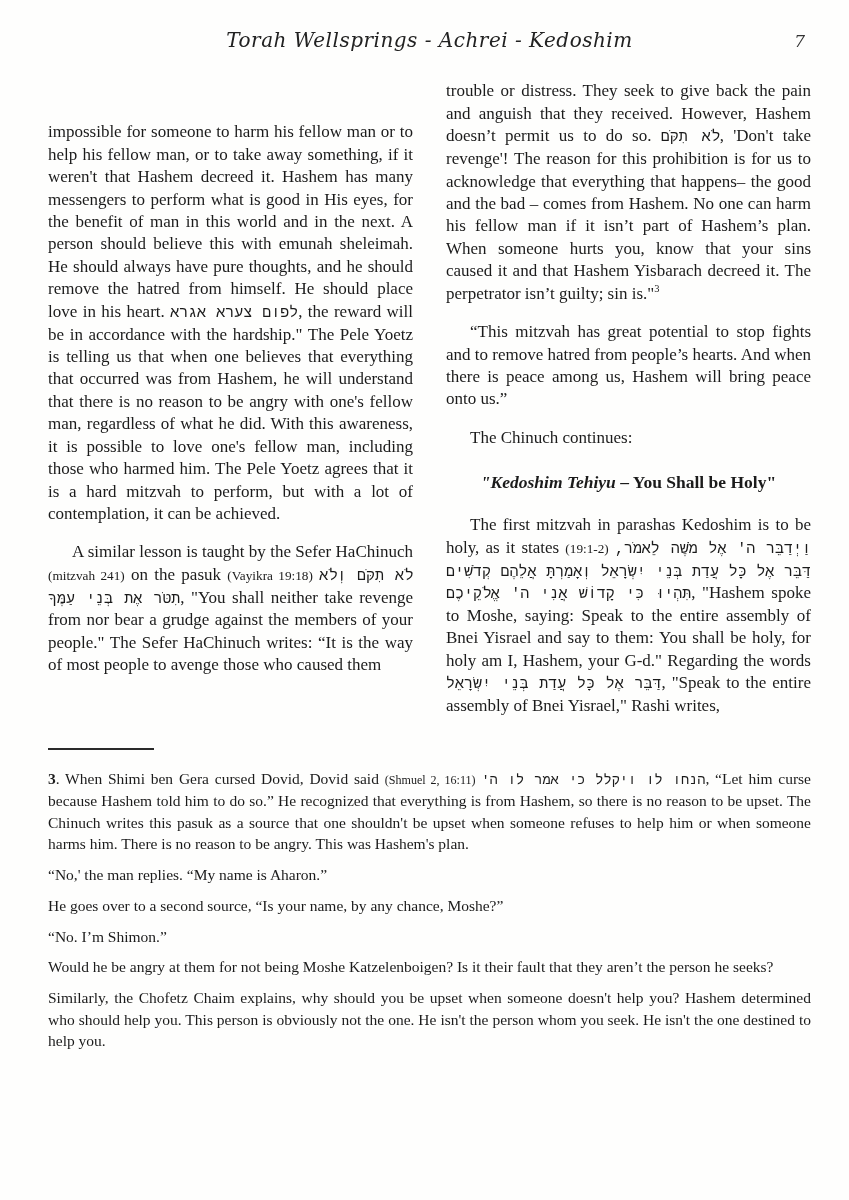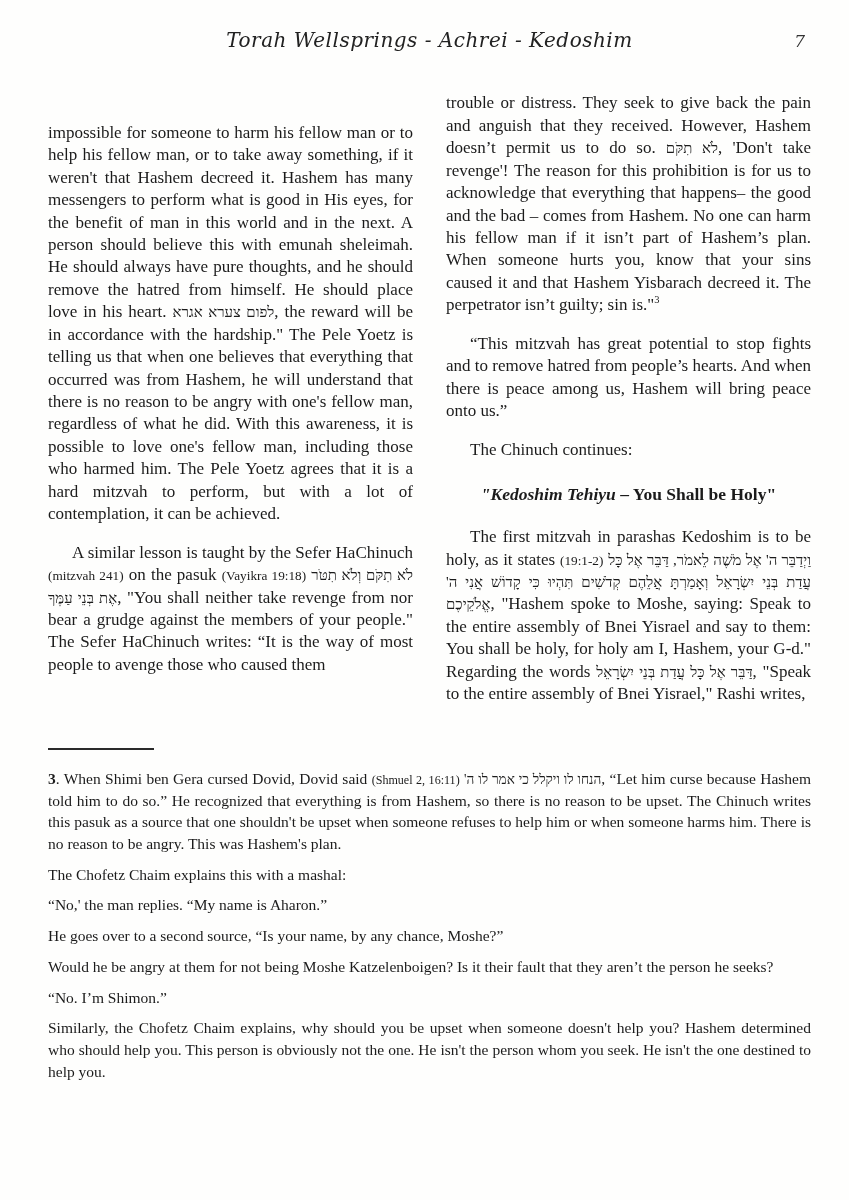--- a/index.html
+++ b/index.html
@@ -21,21 +21,21 @@
   }
   .columns{display:flex;gap:33px;min-height:662px;align-items:center;}
   .column{flex:1;text-align:justify;font-size:17px;line-height:1.32;}
   .column p{margin:0 0 16px;}
   .column p.indent{text-indent:24px;}
   .column p.heading{
     text-align:center;font-weight:bold;font-size:17.5px;text-indent:0;
     margin:22px 0 20px;
   }
   .seg-cite{font-size:0.78em;}
-  .seg-hebrew{font-family:Liberation Serif, serif;font-size:0.88em;}
+  .seg-hebrew{font-family:Liberation Mono, monospace;font-size:0.88em;}
   .seg-sup{vertical-align:super;font-size:0.62em;line-height:0;}
   .seg-bold{font-weight:bold;}
   .seg-bolditalic{font-weight:bold;font-style:italic;}
   .footnote-divider{
     width:106px;border:none;border-top:2px solid #2a2a2a;margin:10px 0 18px 0;
   }
   .footnotes{font-size:15.5px;line-height:1.4;text-align:justify;}
   .footnotes p{margin:0 0 9px;}
 </style>
 </head>
@@ -58,20 +58,19 @@
         <p class="indent"><span>The Chinuch continues:</span></p>
         <p class="heading "><span class="seg-bolditalic">"Kedoshim Tehiyu</span><span class="seg-bold"> – You Shall be Holy"</span></p>
         <p class="indent"><span>The first mitzvah in parashas Kedoshim is to be holy, as it states </span><span class="seg-cite">(19:1-2)</span><span> </span><span class="seg-hebrew" dir="rtl">וַיְדַבֵּר ה' אֶל מֹשֶׁה לֵאמֹר, דַּבֵּר אֶל כָּל עֲדַת בְּנֵי יִשְׂרָאֵל וְאָמַרְתָּ אֲלֵהֶם קְדֹשִׁים תִּהְיוּ כִּי קָדוֹשׁ אֲנִי ה' אֱלֹקֵיכֶם</span><span>, "Hashem spoke to Moshe, saying: Speak to the entire assembly of Bnei Yisrael and say to them: You shall be holy, for holy am I, Hashem, your G-d." Regarding the words </span><span class="seg-hebrew" dir="rtl">דַּבֵּר אֶל כָּל עֲדַת בְּנֵי יִשְׂרָאֵל</span><span>, "Speak to the entire assembly of Bnei Yisrael," Rashi writes,</span></p>
       </div>
   </div>
 
   <hr class="footnote-divider">
 
   <div class="footnotes">
       <p class=""><span class="seg-bold">3</span><span>. When Shimi ben Gera cursed Dovid, Dovid said </span><span class="seg-cite">(Shmuel 2, 16:11)</span><span> </span><span class="seg-hebrew" dir="rtl">הנחו לו ויקלל כי אמר לו ה'</span><span>, “Let him curse because Hashem told him to do so.” He recognized that everything is from Hashem, so there is no reason to be upset. The Chinuch writes this pasuk as a source that one shouldn't be upset when someone refuses to help him or when someone harms him. There is no reason to be angry. This was Hashem's plan.</span></p>
-      <p class=""><span>The Chofetz Chaim explains this with a mashal:</span></p>
       <p class=""><span>“No,' the man replies. “My name is Aharon.”</span></p>
       <p class=""><span>He goes over to a second source, “Is your name, by any chance, Moshe?”</span></p>
+      <p class=""><span>“No. I’m Shimon.”</span></p>
       <p class=""><span>Would he be angry at them for not being Moshe Katzelenboigen? Is it their fault that they aren’t the person he seeks?</span></p>
-      <p class=""><span>“No. I’m Shimon.”</span></p>
       <p class=""><span>Similarly, the Chofetz Chaim explains, why should you be upset when someone doesn't help you? Hashem determined who should help you. This person is obviously not the one. He isn't the person whom you seek. He isn't the one destined to help you.</span></p>
     </div>
 </div>
 
 </body></html>

